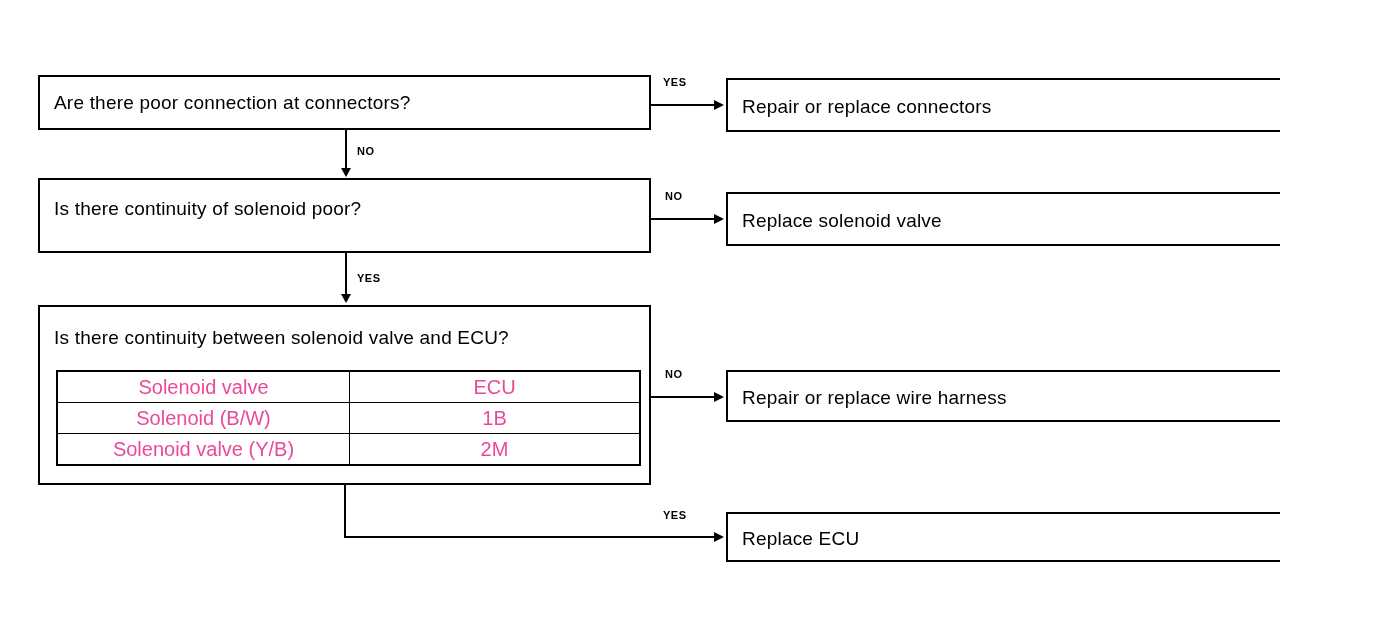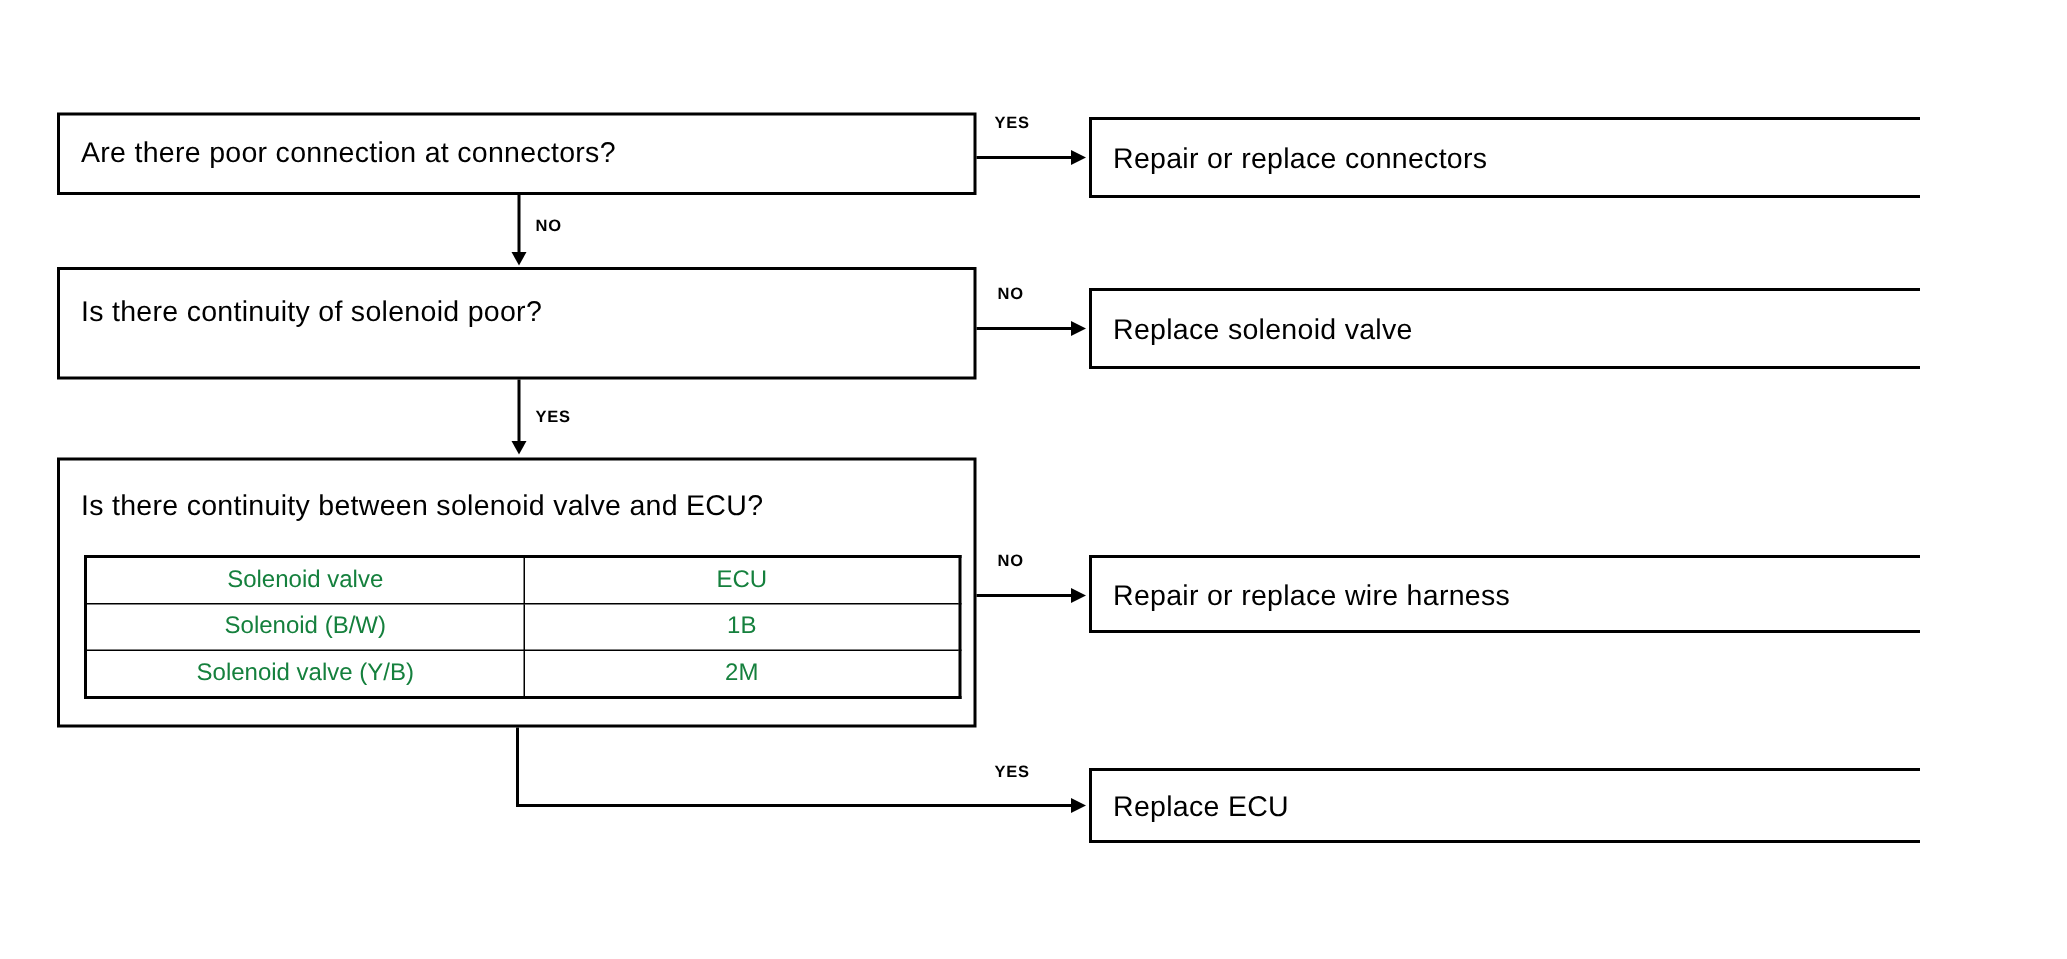--- a/index.html
+++ b/index.html
@@ -65,24 +65,24 @@
     left: 16px;
     top: 63px;
     width: 580px;
     border-collapse: collapse;
     border: 2px solid #000;
     table-layout: fixed;
   }
   .inner-table td {
     border: 1px solid #000;
     text-align: center;
-    font-size: 16px;
+    font-size: 20px;
     height: 30px;
     padding: 0;
-    color: #15803d;
+    color: #ec4899;
     font-family: "Liberation Sans", sans-serif;
   }
   .inner-table td.col-a { width: 291px; }
   .inner-table td.col-b { width: 289px; }
 
   
   .vline {
     position: absolute;
     width: 2px;
     background: #000;

